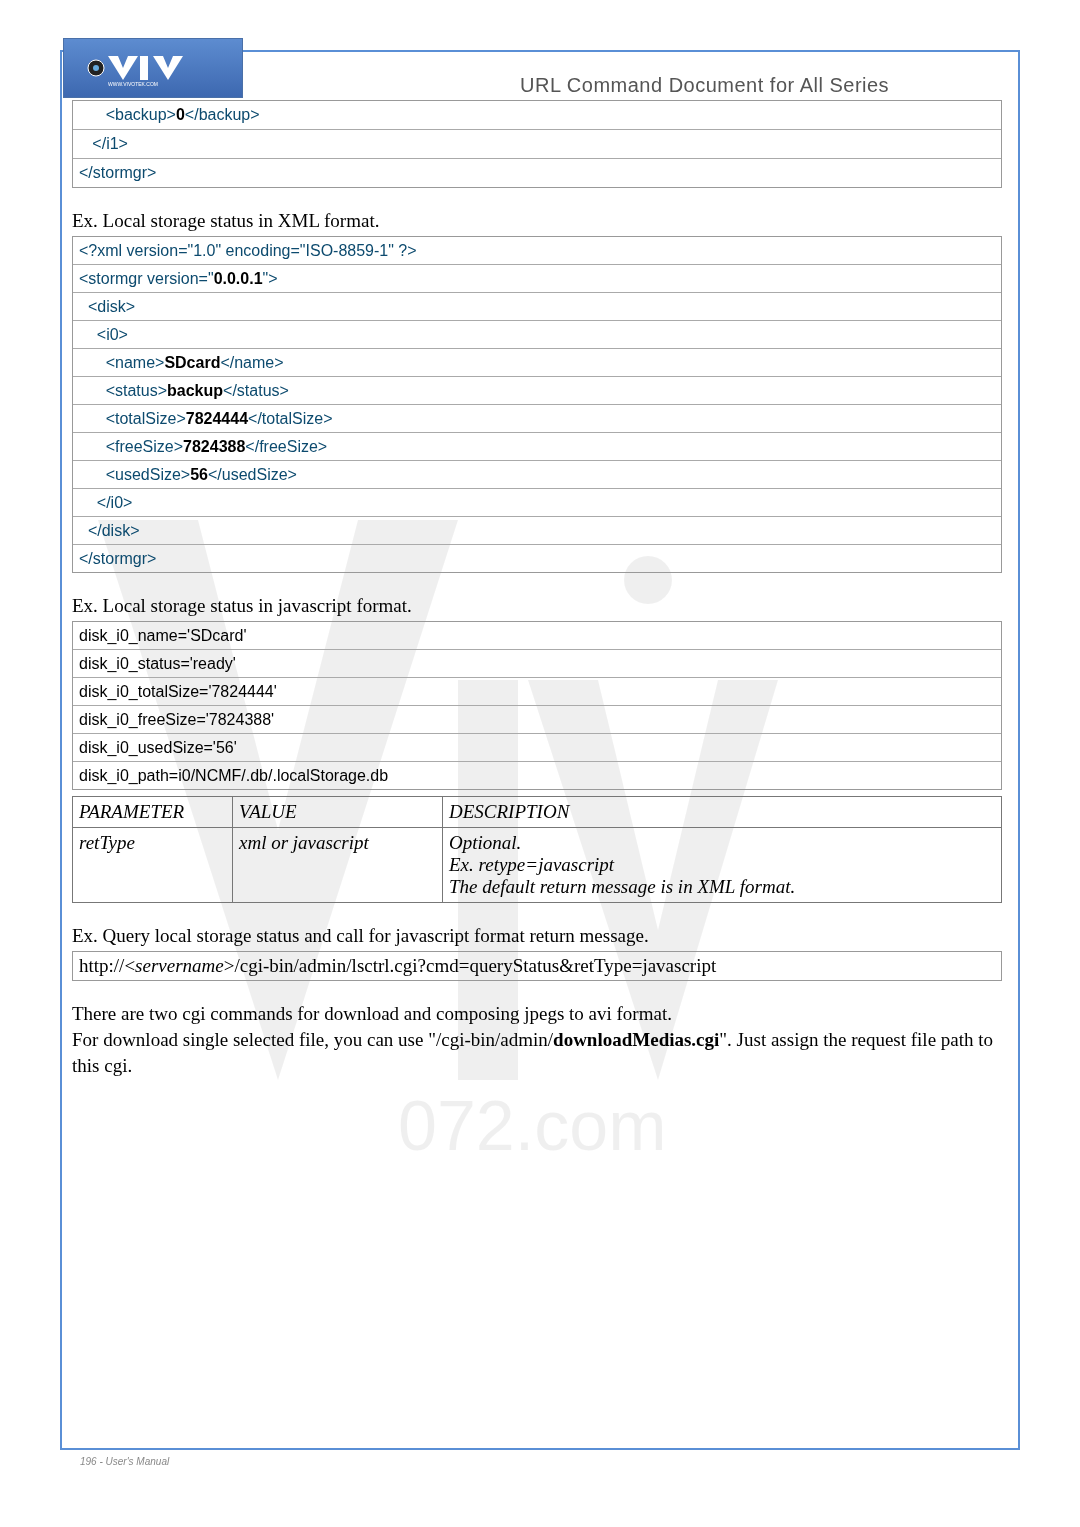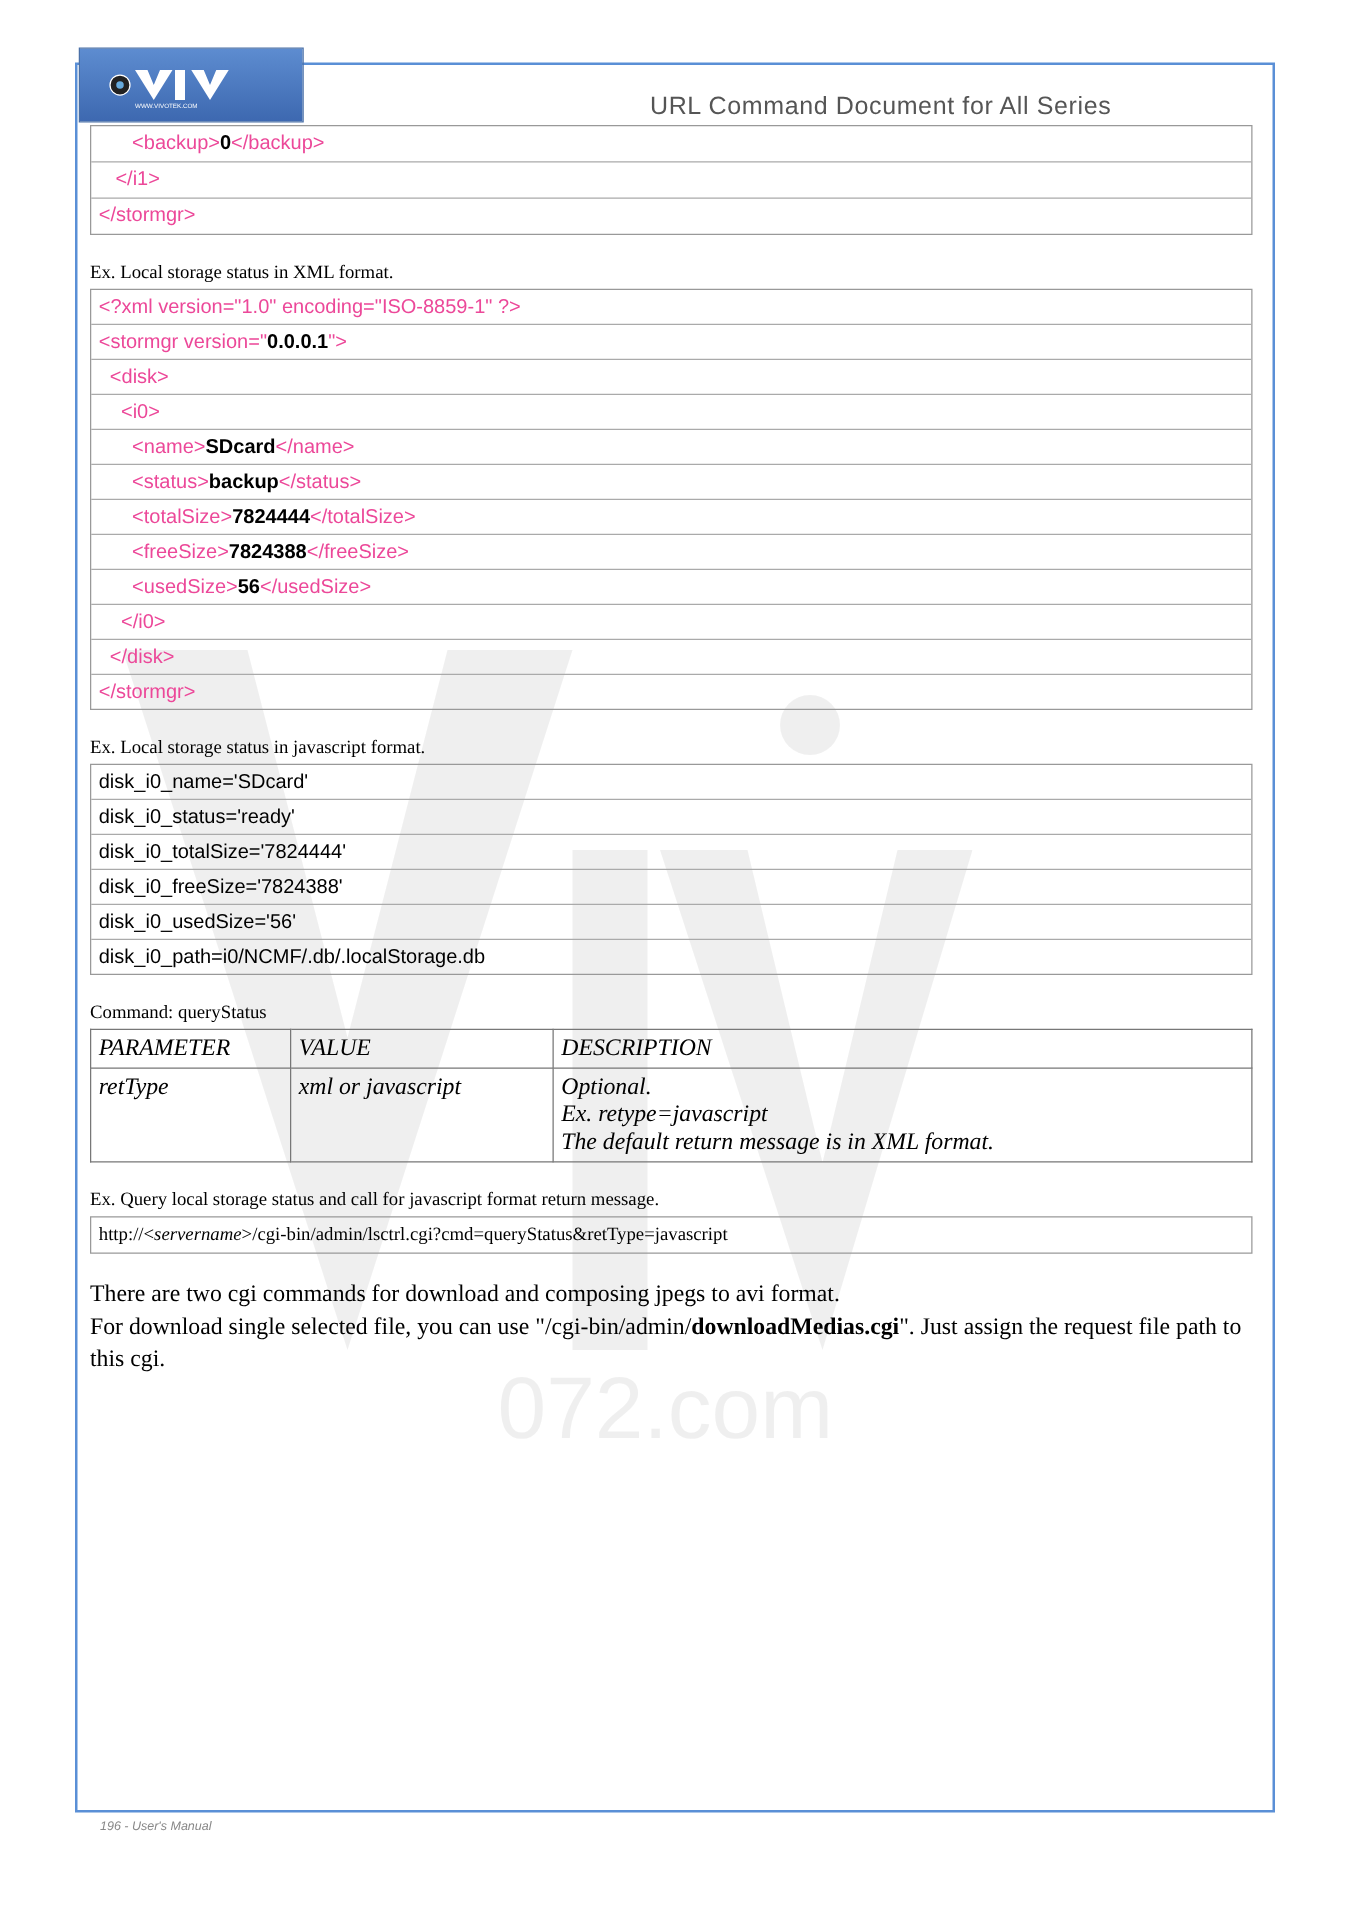--- a/index.html
+++ b/index.html
@@ -54,23 +54,23 @@
   }
   .box-row {
     padding: 0 6px;
     line-height: 28px;
     font-family: Verdana, Geneva, sans-serif;
     font-size: 16px;
     white-space: pre;
   }
   .box-row.tight { line-height: 27px; }
   .box-row:not(:last-child) { border-bottom: 1px solid #aaa; }
-  .serif { font-family: "Times New Roman", Times, serif; font-size: 15px; }
+  .serif { font-family: "Times New Roman", Times, serif; font-size: 19px; }
   .p-gap { margin-top: 22px; margin-bottom: 4px; }
-  .tag { color: #ec4899; }
+  .tag { color: #0c4a6e; }
   .bold { font-weight: bold; color: #000; }
   .plain { color: #000000; font-family: Verdana, sans-serif; }
   .table {
     border-collapse: collapse;
     width: 100%;
     margin-bottom: 4px;
     font-style: italic;
   }
   .table td {
     border: 1px solid #777;
@@ -161,21 +161,20 @@
 
   <div class="box">
     <div class="box-row tight"><span class="plain">disk_i0_name='SDcard'</span></div>
     <div class="box-row tight"><span class="plain">disk_i0_status='ready'</span></div>
     <div class="box-row tight"><span class="plain">disk_i0_totalSize='7824444'</span></div>
     <div class="box-row tight"><span class="plain">disk_i0_freeSize='7824388'</span></div>
     <div class="box-row tight"><span class="plain">disk_i0_usedSize='56'</span></div>
     <div class="box-row tight"><span class="plain">disk_i0_path=i0/NCMF/.db/.localStorage.db</span></div>
   </div>
 
-  <div class="serif p-gap">Command: queryStatus</div>
 
   <table class="table">
     <tbody>
         <tr>
       <td width="160">PARAMETER</td>
       <td width="210">VALUE</td>
       <td>DESCRIPTION</td>
     </tr>
     <tr>
       <td>retType</td>

